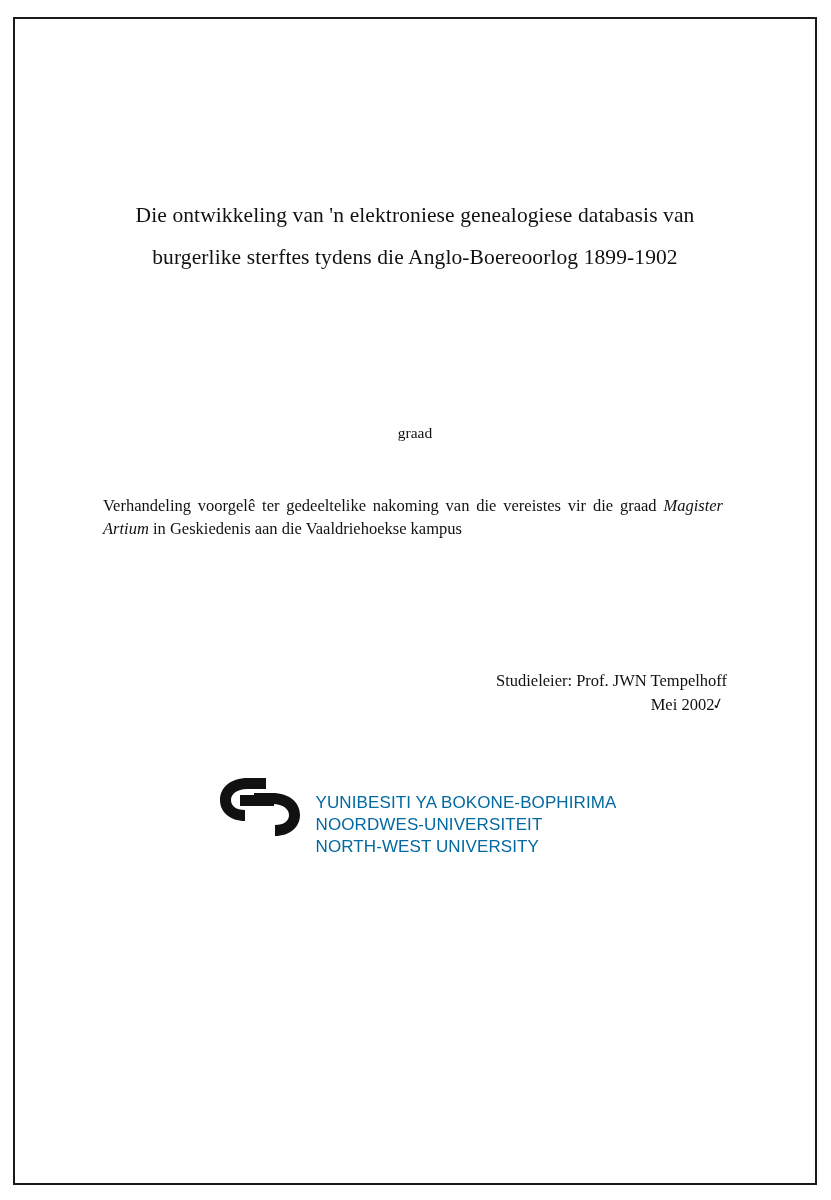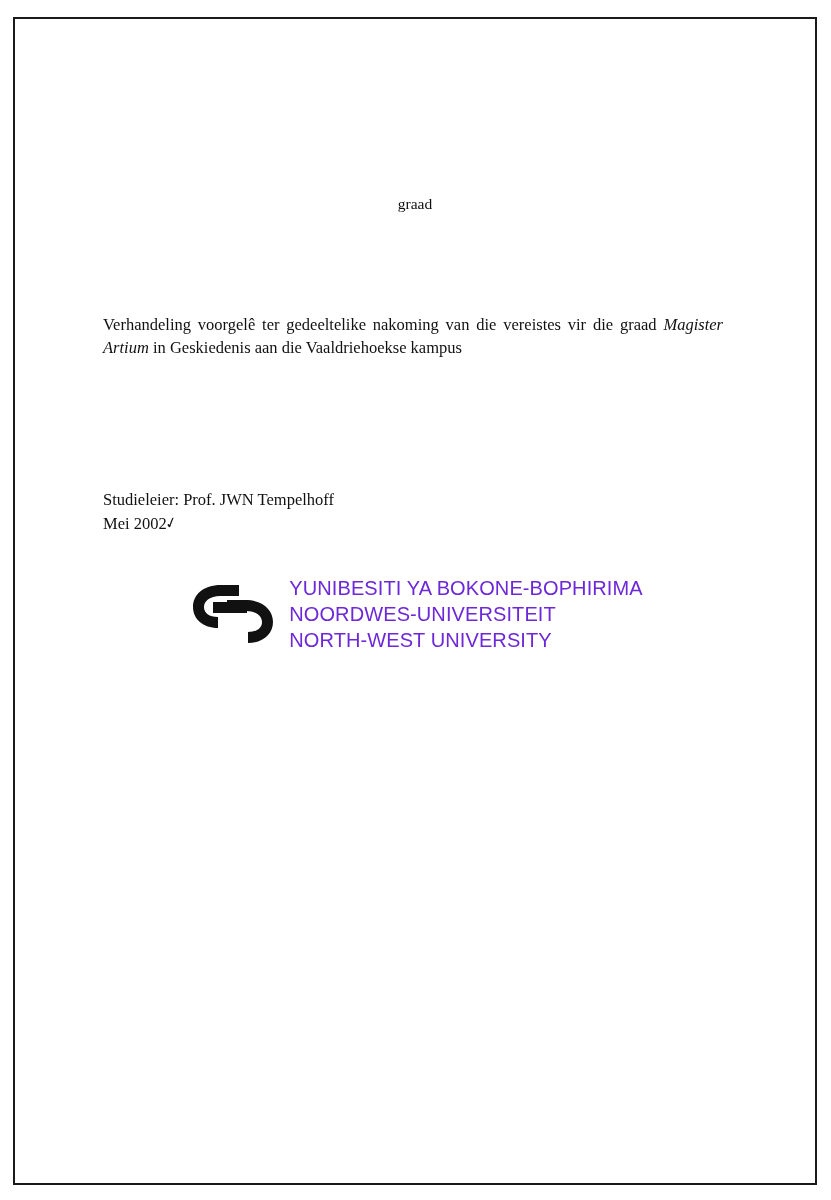--- a/index.html
+++ b/index.html
@@ -55,37 +55,37 @@
     text-align: center;
     font-size: 15.5px;
   }
   .author {
     margin-top: 72px;
     text-align: center;
     font-size: 19px;
     letter-spacing: 0.2px;
   }
   .abstract-block {
-    margin-top: 100px;
+    margin-top: 52px;
     font-size: 16.5px;
     line-height: 1.42;
     text-align: justify;
     padding-right: 4px;
   }
   .abstract-block .no-just {
     text-align: left;
   }
   .abstract-block em {
     font-style: italic;
   }
   .supervisor-block {
     margin-top: 128px;
     font-size: 16.5px;
     line-height: 1.45;
-    text-align: left;
+    text-align: right;
   }
   .date-line {
     display: block;
     position: relative;
   }
   .date-line .tick {
     display: inline-block;
     transform: translate(-2px, -1px) rotate(-16deg);
     font-size: 15px;
   }
@@ -97,42 +97,45 @@
     gap: 10px;
   }
   .logo-mark {
     width: 92px;
     height: 70px;
     position: relative;
     flex: none;
   }
   .logo-text {
     font-family: "Liberation Sans", sans-serif;
-    font-size: 20px;
+    font-size: 17px;
     line-height: 1.32;
     letter-spacing: 0.1px;
-    color: #6d28d9;
+    color: #0369a1;
     text-align: left;
     padding-top: 1px;
+    margin-top: 36px;
   }
   .logo-text span {
     display: block;
     white-space: nowrap;
   }
 </style>
 </head>
 <body>
 
 <div class="page">
 
   <div class="page-border"></div>
 
   <div class="content">
 
     <div class="title-block">
+      <span class="title-line">Die ontwikkeling van 'n elektroniese genealogiese databasis van</span>
+      <span class="title-line">burgerlike sterftes tydens die Anglo-Boereoorlog 1899-1902</span>
     </div>
 
     <div class="deur">graad</div>
 
 
     <div class="abstract-block">
       <span>Verhandeling voorgelê ter gedeeltelike nakoming van die vereistes vir die</span>
       <span>graad </span><em>Magister Artium</em><span> in Geskiedenis aan die Vaaldriehoekse kampus</span>
     </div>
 

